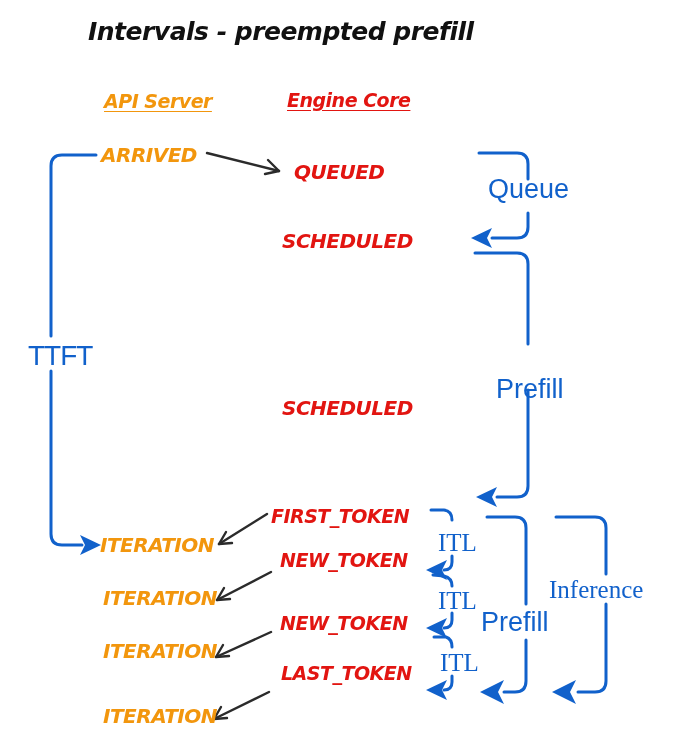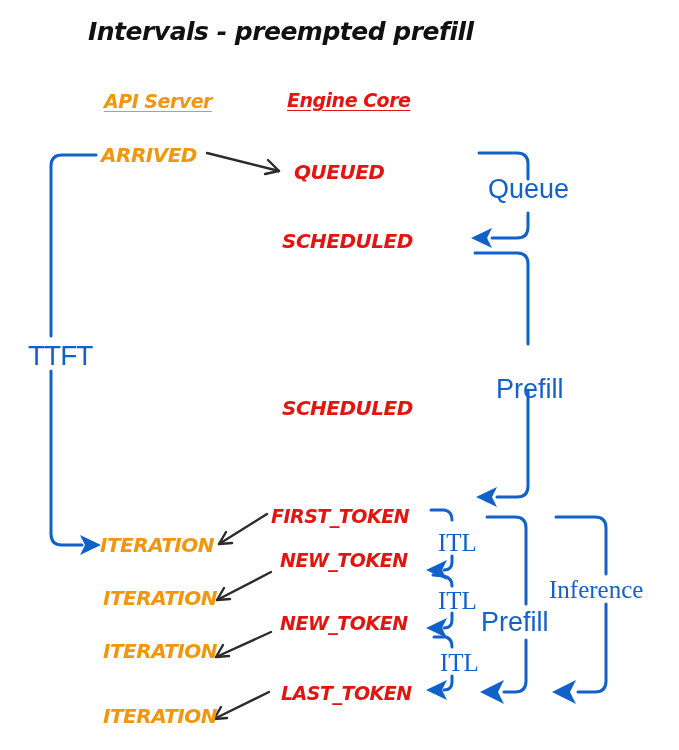--- a/index.html
+++ b/index.html
@@ -117,21 +117,21 @@
   <div class="lbl hand ev api" style="left:103px; top:588px;">ITERATION</div>
   <div class="lbl hand ev api" style="left:103px; top:641px;">ITERATION</div>
   <div class="lbl hand ev api" style="left:103px; top:706px;">ITERATION</div>
 
   <div class="lbl hand ev eng" style="left:294px; top:162px;">QUEUED</div>
   <div class="lbl hand ev eng" style="left:282px; top:231px;">SCHEDULED</div>
   <div class="lbl hand ev eng" style="left:282px; top:398px;">SCHEDULED</div>
   <div class="lbl hand tok eng" style="left:271px; top:507px;">FIRST_TOKEN</div>
   <div class="lbl hand tok eng" style="left:280px; top:551px;">NEW_TOKEN</div>
   <div class="lbl hand tok eng" style="left:280px; top:614px;">NEW_TOKEN</div>
-  <div class="lbl hand tok eng" style="left:281px; top:684px;">LAST_TOKEN</div>
+  <div class="lbl hand tok eng" style="left:281px; top:664px;">LAST_TOKEN</div>
 
   <div class="lbl blue ttft" style="left:28px; top:342px;">TTFT</div>
   <div class="lbl blue big" style="left:488px; top:176px;">Queue</div>
   <div class="lbl blue big" style="left:496px; top:353px;margin-top:23px;">Prefill</div>
   <div class="lbl blue mid" style="left:438px; top:530px;">ITL</div>
   <div class="lbl blue mid" style="left:438px; top:588px;">ITL</div>
   <div class="lbl blue mid" style="left:440px; top:650px;">ITL</div>
   <div class="lbl blue big" style="left:481px; top:609px;">Prefill</div>
   <div class="lbl blue mid" style="left:549px; top:577px;text-align:center;">Inference</div>
 

